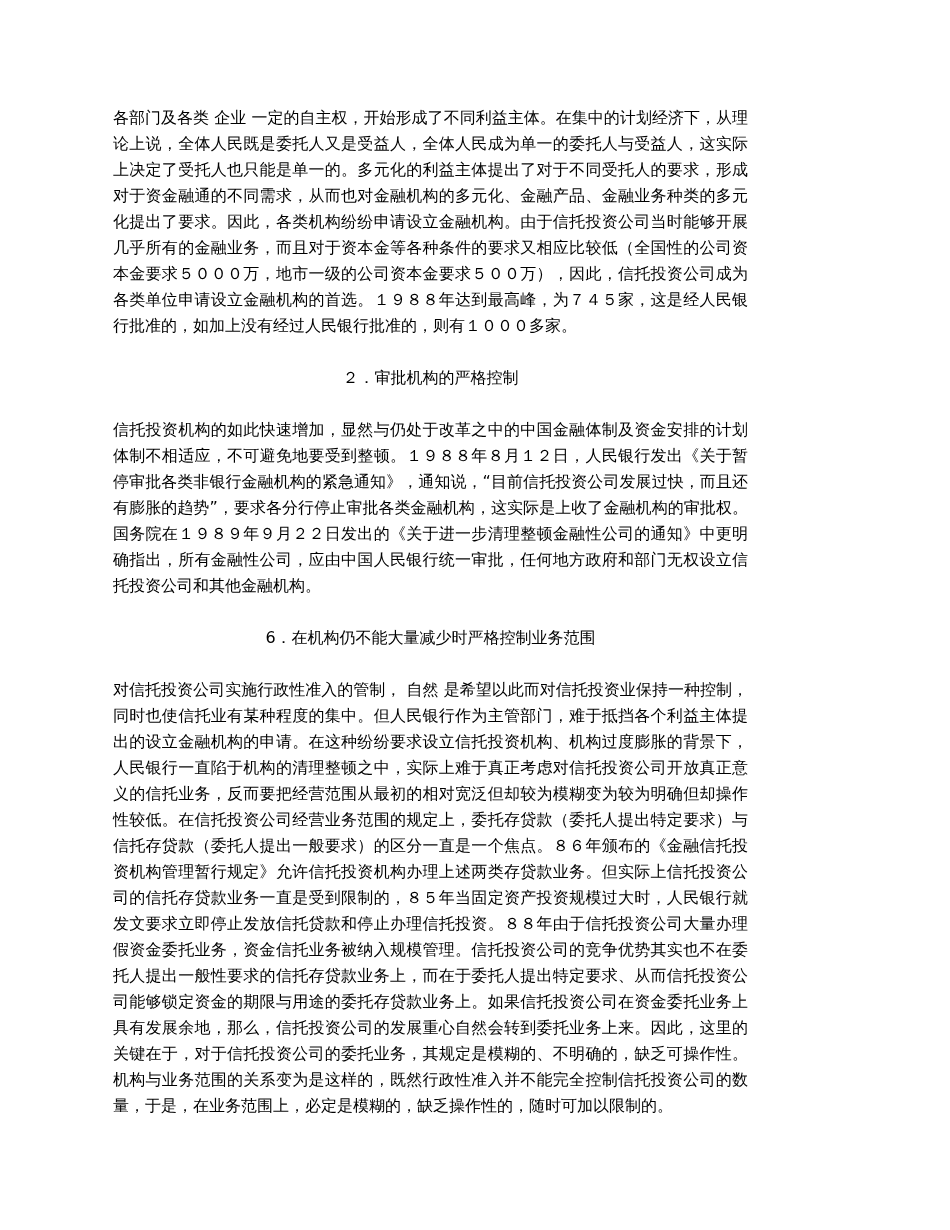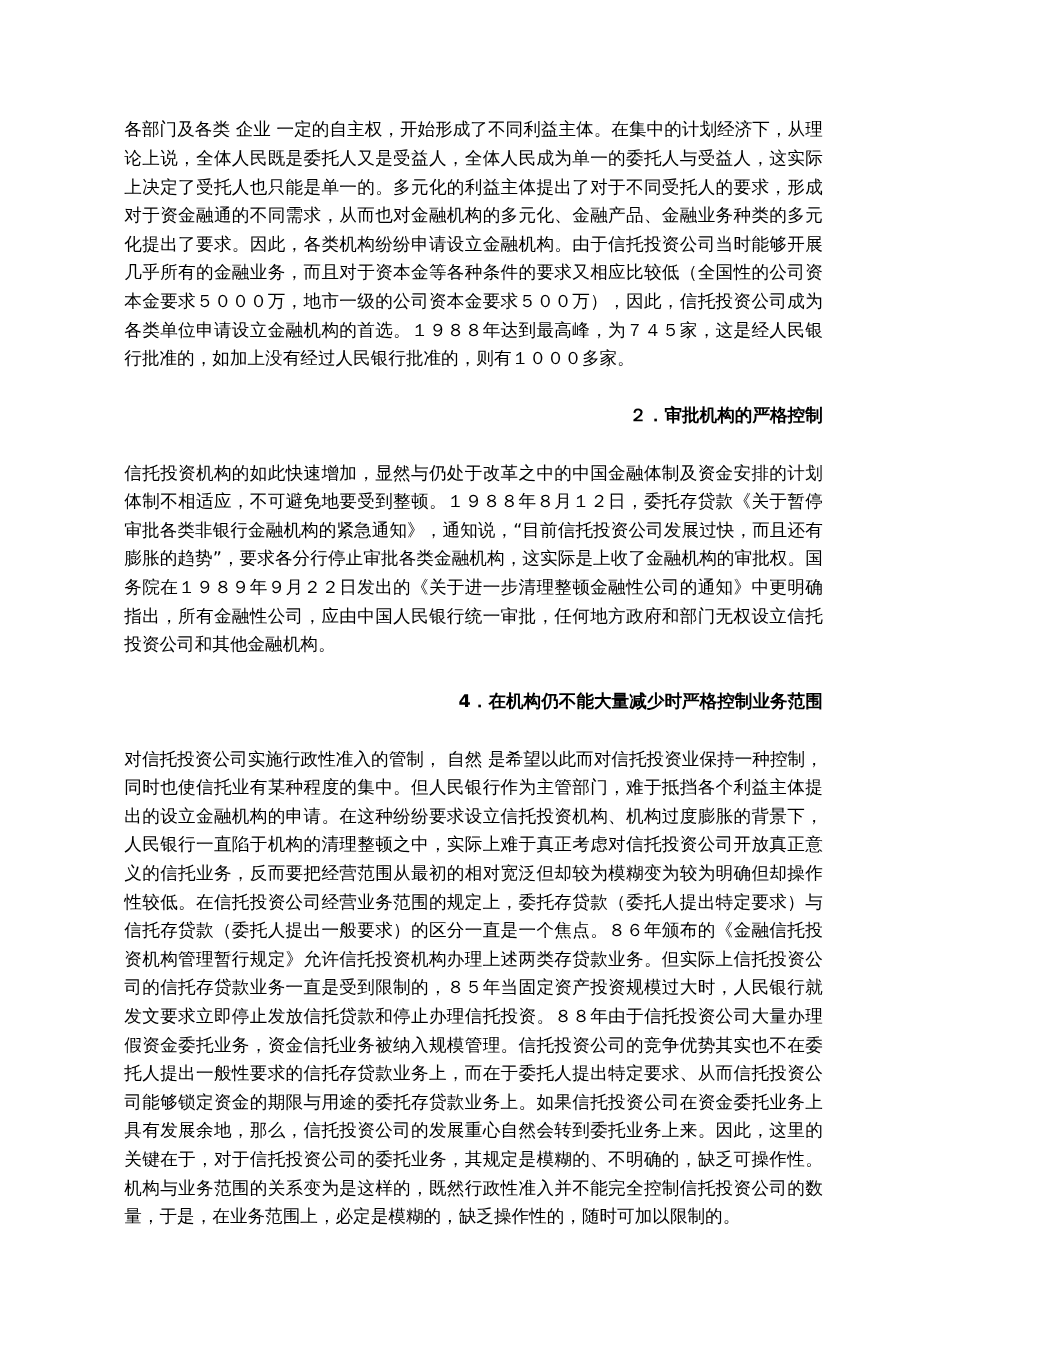--- a/index.html
+++ b/index.html
@@ -22,31 +22,31 @@
   }
   .block {
     font-size: 16px;
     line-height: 26px;
     margin: 0 0 26px 0;
     text-align: justify;
     word-break: break-all;
     font-weight: normal;
   }
   .heading {
-    font-weight: bold;
-    text-align: right;
+    font-weight: normal;
+    text-align: center;
   }
 </style>
 </head>
 <body>
 
 <div class="page">
   <p class="block">各部门及各类 企业 一定的自主权，开始形成了不同利益主体。在集中的计划经济下，从理论上说，全体人民既是委托人又是受益人，全体人民成为单一的委托人与受益人，这实际上决定了受托人也只能是单一的。多元化的利益主体提出了对于不同受托人的要求，形成对于资金融通的不同需求，从而也对金融机构的多元化、金融产品、金融业务种类的多元化提出了要求。因此，各类机构纷纷申请设立金融机构。由于信托投资公司当时能够开展几乎所有的金融业务，而且对于资本金等各种条件的要求又相应比较低（全国性的公司资本金要求５０００万，地市一级的公司资本金要求５００万），因此，信托投资公司成为各类单位申请设立金融机构的首选。１９８８年达到最高峰，为７４５家，这是经人民银行批准的，如加上没有经过人民银行批准的，则有１０００多家。</p>
 
   <p class="block heading">２．审批机构的严格控制</p>
 
-  <p class="block">信托投资机构的如此快速增加，显然与仍处于改革之中的中国金融体制及资金安排的计划体制不相适应，不可避免地要受到整顿。１９８８年８月１２日，委托存贷款《关于暂停审批各类非银行金融机构的紧急通知》，通知说，“目前信托投资公司发展过快，而且还有膨胀的趋势”，要求各分行停止审批各类金融机构，这实际是上收了金融机构的审批权。国务院在１９８９年９月２２日发出的《关于进一步清理整顿金融性公司的通知》中更明确指出，所有金融性公司，应由中国人民银行统一审批，任何地方政府和部门无权设立信托投资公司和其他金融机构。</p>
+  <p class="block">信托投资机构的如此快速增加，显然与仍处于改革之中的中国金融体制及资金安排的计划体制不相适应，不可避免地要受到整顿。１９８８年８月１２日，人民银行发出《关于暂停审批各类非银行金融机构的紧急通知》，通知说，“目前信托投资公司发展过快，而且还有膨胀的趋势”，要求各分行停止审批各类金融机构，这实际是上收了金融机构的审批权。国务院在１９８９年９月２２日发出的《关于进一步清理整顿金融性公司的通知》中更明确指出，所有金融性公司，应由中国人民银行统一审批，任何地方政府和部门无权设立信托投资公司和其他金融机构。</p>
 
 
-  <p class="block heading">4．在机构仍不能大量减少时严格控制业务范围</p>
+  <p class="block heading">6．在机构仍不能大量减少时严格控制业务范围</p>
 
   <p class="block">对信托投资公司实施行政性准入的管制， 自然 是希望以此而对信托投资业保持一种控制，同时也使信托业有某种程度的集中。但人民银行作为主管部门，难于抵挡各个利益主体提出的设立金融机构的申请。在这种纷纷要求设立信托投资机构、机构过度膨胀的背景下，人民银行一直陷于机构的清理整顿之中，实际上难于真正考虑对信托投资公司开放真正意义的信托业务，反而要把经营范围从最初的相对宽泛但却较为模糊变为较为明确但却操作性较低。在信托投资公司经营业务范围的规定上，委托存贷款（委托人提出特定要求）与信托存贷款（委托人提出一般要求）的区分一直是一个焦点。８６年颁布的《金融信托投资机构管理暂行规定》允许信托投资机构办理上述两类存贷款业务。但实际上信托投资公司的信托存贷款业务一直是受到限制的，８５年当固定资产投资规模过大时，人民银行就发文要求立即停止发放信托贷款和停止办理信托投资。８８年由于信托投资公司大量办理假资金委托业务，资金信托业务被纳入规模管理。信托投资公司的竞争优势其实也不在委托人提出一般性要求的信托存贷款业务上，而在于委托人提出特定要求、从而信托投资公司能够锁定资金的期限与用途的委托存贷款业务上。如果信托投资公司在资金委托业务上具有发展余地，那么，信托投资公司的发展重心自然会转到委托业务上来。因此，这里的关键在于，对于信托投资公司的委托业务，其规定是模糊的、不明确的，缺乏可操作性。机构与业务范围的关系变为是这样的，既然行政性准入并不能完全控制信托投资公司的数量，于是，在业务范围上，必定是模糊的，缺乏操作性的，随时可加以限制的。</p>
 </div>
 
 </body></html>

